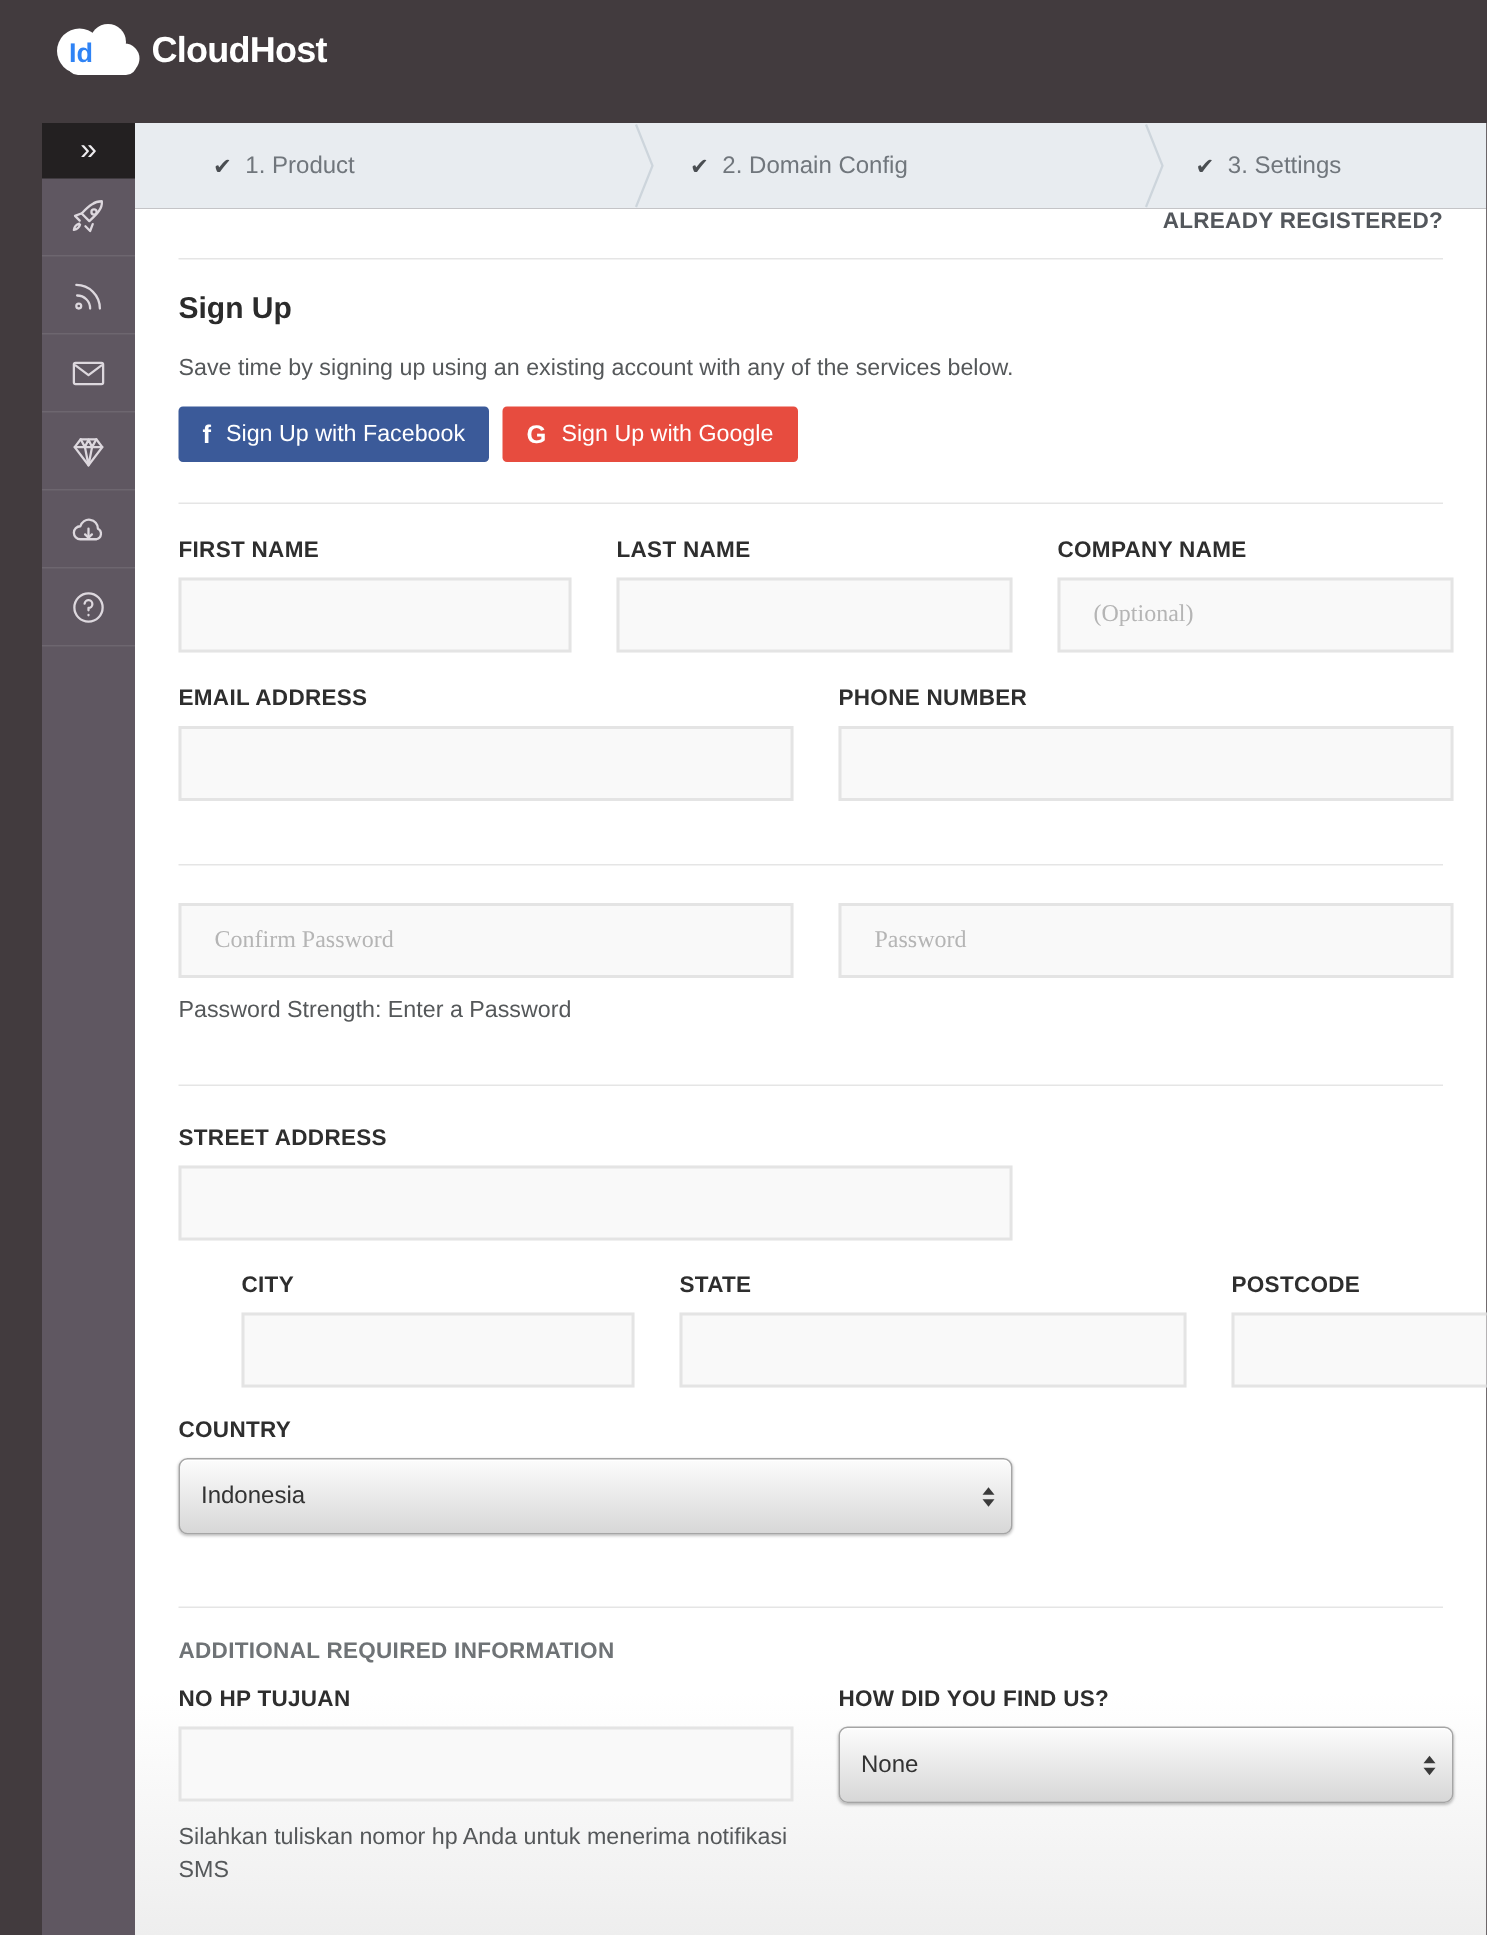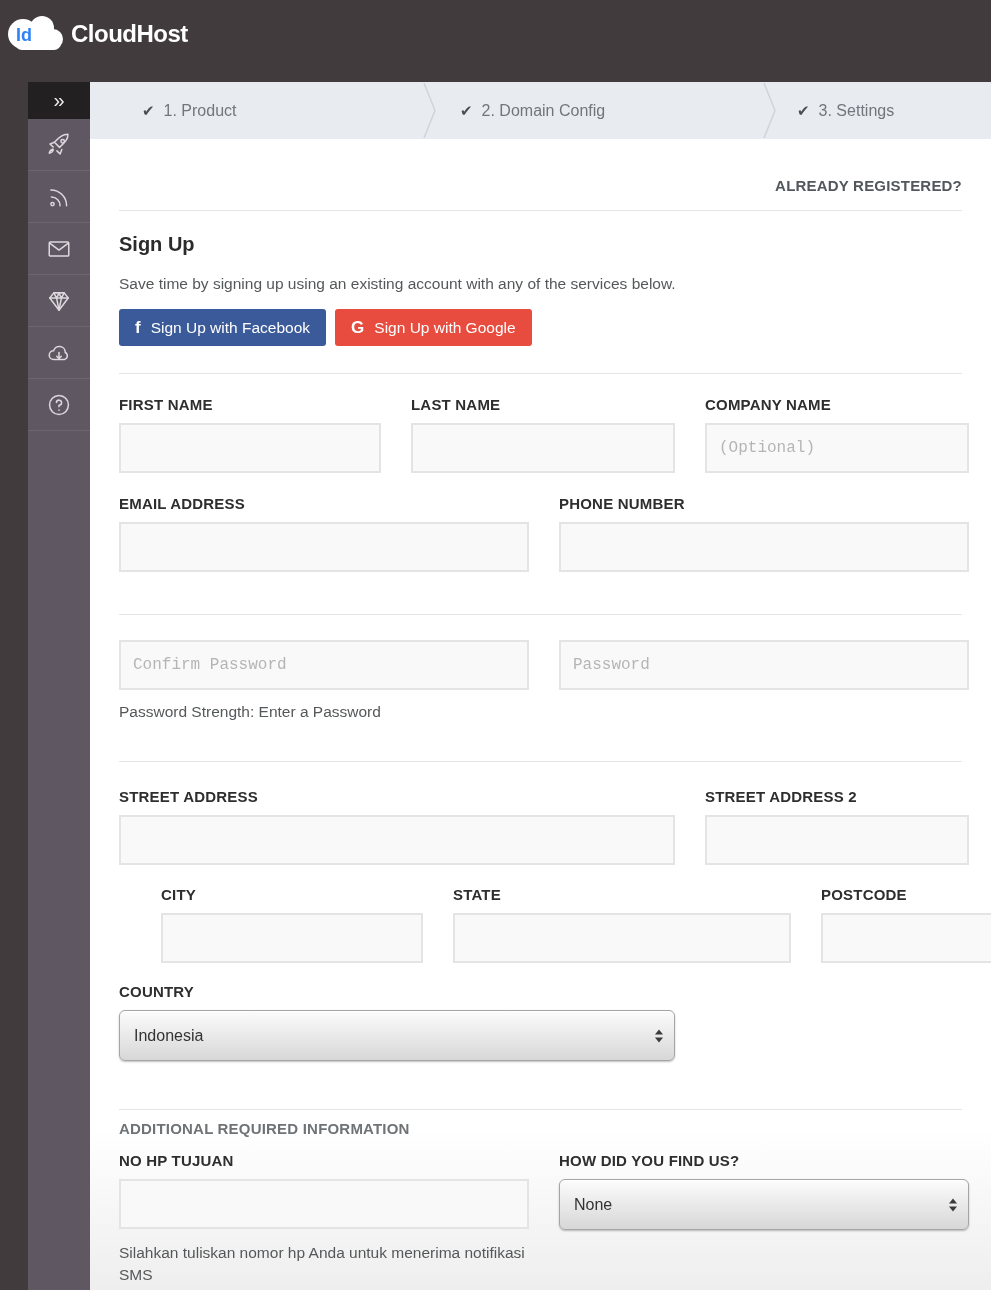--- a/index.html
+++ b/index.html
@@ -4,21 +4,21 @@
 <style>
   * { margin:0; padding:0; box-sizing:border-box; }
   html,body { width:991px; height:1290px; overflow:hidden; }
   body {
     background:#423b3e;
     font-family:"Liberation Sans", sans-serif;
     -webkit-font-smoothing:antialiased;
   }
 
   
-  .topbar { height:68px; display:flex; align-items:center; }
+  .topbar { height:68px; display:flex; align-items:center; padding-left:30px; }
   .logo { display:flex; align-items:center; cursor:pointer; }
   .logo-cloud { display:block; }
   .brand-name { color:#ffffff; font-size:24px; font-weight:bold; letter-spacing:-0.5px; margin-left:3px; }
 
   
   .below { display:flex; margin-left:28px; margin-top:14px; height:1208px; }
 
   
   .sidebar { width:62px; flex:none; background:#5f5761; display:flex; flex-direction:column; }
   .collapse-btn { height:37px; background:#232021; color:#efedf0; display:flex; align-items:center; justify-content:center; font-size:20px; cursor:pointer; }
@@ -35,21 +35,21 @@
   .step-1 { width:340px; padding-left:52px; }
   .step-2 { width:340px; padding-left:30px; }
   .step-3 { flex:1; padding-left:27px; }
   .crumb-sep { position:absolute; top:0; height:57px; }
   .sep-1 { left:333px; }
   .sep-2 { left:673px; }
 
   
   .panel { flex:1; background:linear-gradient(180deg,#ffffff 0%,#ffffff 86%,#eeeeee 100%); padding:0 29px; }
 
-  .already-row { padding-top:38px; text-align:right; }
+  .already-row { text-align:right; }
   .already-link { font-size:15px; font-weight:600; color:#53575c; letter-spacing:.2px; cursor:pointer; }
   .hr { border:none; border-top:1px solid #e5e5e5; height:0; }
   .hr-a { margin-top:15px; }
   .signup-title { margin-top:22px; font-size:20px; font-weight:700; color:#2b2b2b; }
   .signup-sub { margin-top:19px; font-size:15.5px; color:#55585a; }
 
   .social-row { margin-top:16px; display:flex; gap:9px; }
   .btn { height:37px; display:inline-flex; align-items:center; padding:0 16px; border:none; border-radius:3px; color:#fff; font-size:15.5px; font-family:inherit; cursor:pointer; }
   .btn-fb { background:#3b5a99; }
   .btn-gg { background:#e74c3f; }
@@ -70,39 +70,39 @@
   .w262 { width:262px; flex:none; }
   .w264 { width:264px; flex:none; }
   .w410 { width:410px; flex:none; }
   .w556 { width:556px; flex:none; }
   .w338 { width:338px; flex:none; }
   .w190 { width:190px; flex:none; }
 
   .field label { display:block; font-size:15px; font-weight:bold; color:#2e2e2e; letter-spacing:.2px; margin-bottom:10px; }
   .field input {
     width:100%; height:50px; background:#f9f9f9; border:2px solid #e4e4e4;
-    font-size:16px; color:#7f1d1d; padding:0 12px; font-family:Liberation Mono, monospace; outline:none;
+    font-size:16px; color:#7f1d1d; padding:0 22px; font-family:Liberation Serif, serif; outline:none;
   }
   .field input::placeholder { color:#b5b5b5; }
 
   .strength { margin-top:13px; font-size:15.5px; color:#55585a; }
 
   .select {
     position:relative; height:51px; border:1px solid #a5a5a5; border-radius:6px;
     background:linear-gradient(#fcfcfc,#d7d7d7);
     box-shadow:0 1px 2px rgba(0,0,0,.25), inset 0 1px 0 rgba(255,255,255,.85);
     display:flex; align-items:center; padding:0 14px; cursor:pointer;
   }
   .select-value { font-size:16px; color:#333; }
   .sel-arrows { position:absolute; right:11px; top:50%; transform:translateY(-50%); display:flex; flex-direction:column; gap:3px; }
   .sel-arrows i { display:block; width:0; height:0; border-left:4px solid transparent; border-right:4px solid transparent; }
   .sel-arrows .up { border-bottom:5px solid #3a3a3a; }
   .sel-arrows .dn { border-top:5px solid #3a3a3a; }
 
-  .addl-title { margin-top:10px; font-size:15px; font-weight:bold; color:#6f7376; letter-spacing:.2px; }
+  .addl-title { margin-top:20px; font-size:15px; font-weight:bold; color:#6f7376; letter-spacing:.2px; }
   .bottom-row { margin-top:15px; }
   .help-text { margin-top:13px; font-size:15.5px; color:#55585a; line-height:1.45; max-width:420px; }
 </style>
 </head>
 <body>
 
 <header class="topbar">
   <div class="logo">
     <svg class="logo-cloud" width="68" height="46" viewBox="0 0 68 46">
       <g fill="#ffffff">
@@ -259,24 +259,20 @@
         </div>
       </div>
 
       <hr class="hr hr-d">
 
       <div class="frow mt-26">
         <div class="field w556">
           <label>STREET ADDRESS</label>
           <input type="text" style="">
         </div>
-        <div class="field w264">
-          <label>STREET ADDRESS 2</label>
-          <input type="text" style="">
-        </div>
       </div>
 
       <div class="frow mt-21">
         <div class="field w262">
           <label>CITY</label>
           <input type="text" style="">
         </div>
         <div class="field w338">
           <label>STATE</label>
           <input type="text" style="">

